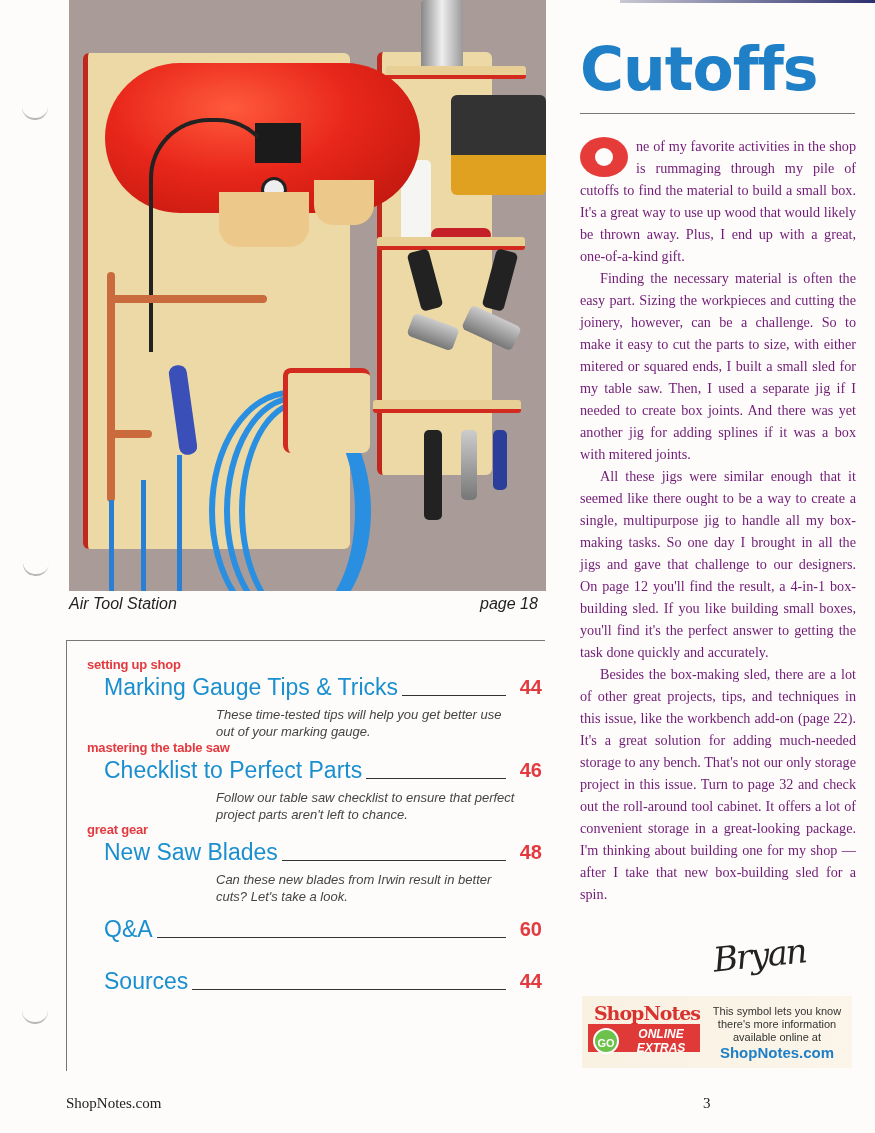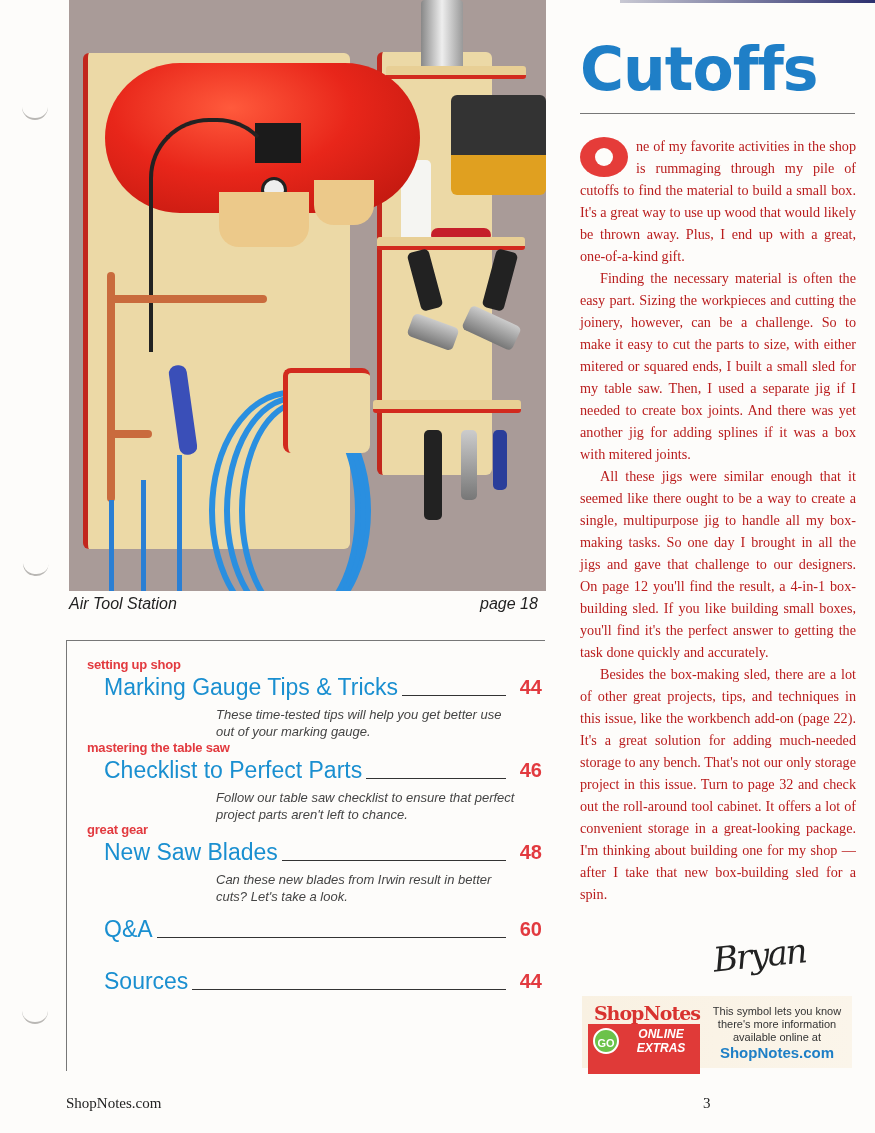--- a/index.html
+++ b/index.html
@@ -68,41 +68,41 @@
   .desc { margin-left: 129px; margin-top: 6px; font-style: italic; font-size: 13px; color: #444; line-height: 17px; width: 300px; }
 
   
   .heading {
     position: absolute; left: 580px; top: 34px; font-size: 60px; font-weight: bold;
     color: #1f7fc7; letter-spacing: -1px; line-height: 70px; font-family: "DejaVu Sans", sans-serif;
   }
   .rule { position: absolute; left: 580px; top: 113px; width: 275px; height: 1px; background: #777; }
   .article {
     position: absolute; left: 580px; top: 135px; width: 276px;
-    font-family: "Liberation Serif", serif; font-size: 14.2px; line-height: 22px; color: #b91c1c;
+    font-family: "Liberation Serif", serif; font-size: 14.2px; line-height: 22px; color: #701a75;
     text-align: justify;
   }
   .article p { margin: 0; text-indent: 20px; }
   .article p.first { text-indent: 0; }
   .dropcap {
     float: left; width: 48px; height: 40px; margin: 2px 8px 0 0;
     border-radius: 50%; background: #e53c39; position: relative;
   }
   .dropcap::after { content: ""; position: absolute; left: 15px; top: 11px; width: 18px; height: 18px; background: #fdfcfa; border-radius: 50%; }
   .signature {
     position: absolute; left: 713px; top: 935px; font-family: "DejaVu Serif", serif; font-style: italic;
     font-size: 34px; color: #222; transform: rotate(-6deg); letter-spacing: -2px;
   }
   .promo {
     position: absolute; left: 582px; top: 996px; width: 270px; height: 72px;
     background: linear-gradient(to right, #f9f1e2, #fbf5ea);
   }
   .promo-logo { position: absolute; left: 6px; top: 6px; width: 112px; height: 62px; }
   .promo-brand { color: #d8332f; font-family: "DejaVu Serif", serif; font-weight: bold; font-size: 19px; text-align: right; line-height: 22px; letter-spacing: -1px; }
-  .promo-badge { background: #e03a38; height: 50px; position: relative; text-decoration: underline; }
+  .promo-badge { background: #e03a38; height: 28px; position: relative; text-decoration: underline; }
   .go { position: absolute; left: 5px; top: 4px; width: 26px; height: 26px; border-radius: 50%; background: #6cc24a; border: 2px solid #fff; color: #fff; font-size: 11px; font-weight: bold; text-align: center; line-height: 26px; box-sizing: border-box; }
   .badge-text { position: absolute; left: 36px; top: 3px; width: 74px; color: #fff; font-style: italic; font-weight: bold; font-size: 12px; line-height: 14px; text-align: center; }
   .promo-text { position: absolute; left: 124px; top: 9px; width: 142px; text-align: center; font-size: 11px; line-height: 13px; color: #333; }
   .promo-url { color: #1e7fc6; font-weight: bold; font-size: 15px; line-height: 17px; }
 
   .footer-left { position: absolute; left: 66px; top: 1095px; font-family: "Liberation Serif", serif; font-size: 15px; color: #222; }
   .footer-right { position: absolute; left: 703px; top: 1095px; font-family: "Liberation Serif", serif; font-size: 15px; color: #222; }
 </style>
 </head>
 <body>

